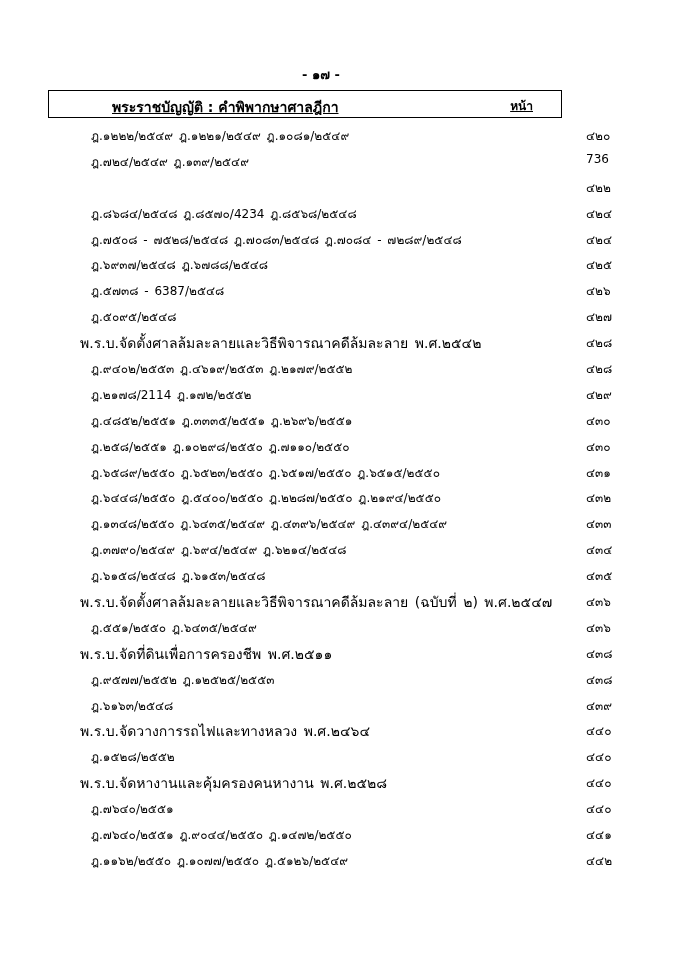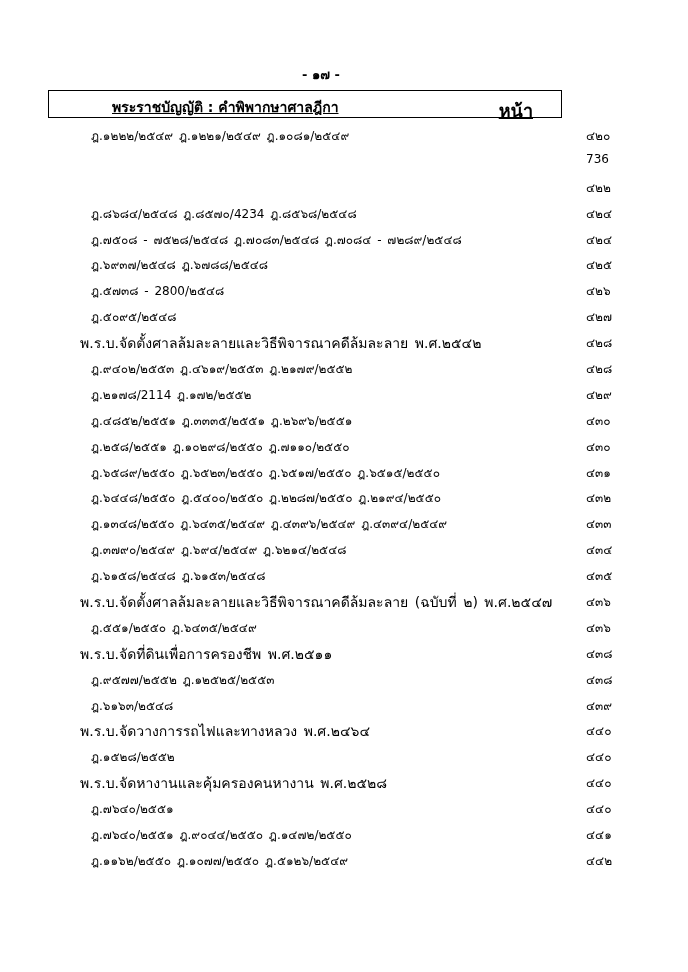--- a/index.html
+++ b/index.html
@@ -39,21 +39,21 @@
       top: 5px;
       font-size: 14px;
       font-weight: bold;
       text-decoration: underline;
       white-space: nowrap;
     }
     .header-page {
       position: absolute;
       right: 28px;
       top: 5px;
-      font-size: 18px;
+      font-size: 12px;
       font-weight: bold;
       text-decoration: underline;
       white-space: nowrap;
     }
     .rows {
       position: absolute;
       left: 0;
       top: 122px;
       width: 688px;
     }
@@ -95,39 +95,40 @@
   <span class="header-title">พระราชบัญญัติ : คำพิพากษาศาลฎีกา</span>
   <span class="header-page">หน้า</span>
 </div>
 
 <div class="rows">
   <div class="row case">
       <span class="text">ฎ.๑๒๒๒/๒๕๔๙  ฎ.๑๒๒๑/๒๕๔๙  ฎ.๑๐๘๑/๒๕๔๙</span>
       <span class="pg">๔๒๐</span>
     </div>
   <div class="row case">
+      <span class="text">ฎ.๗๒๔/๒๕๔๙     ฎ.๑๓๙/๒๕๔๙</span>
       <span class="pg">736</span>
     </div>
   <div class="row case">
       <span class="pg">๔๒๒</span>
     </div>
   <div class="row case">
       <span class="text">ฎ.๘๖๘๔/๒๕๔๘  ฎ.๘๕๗๐/4234  ฎ.๘๕๖๘/๒๕๔๘</span>
       <span class="pg">๔๒๔</span>
     </div>
   <div class="row case">
       <span class="text">ฎ.๗๕๐๘ - ๗๕๒๘/๒๕๔๘  ฎ.๗๐๘๓/๒๕๔๘   ฎ.๗๐๘๔ - ๗๒๘๙/๒๕๔๘</span>
       <span class="pg">๔๒๔</span>
     </div>
   <div class="row case">
       <span class="text">ฎ.๖๙๓๗/๒๕๔๘  ฎ.๖๗๘๘/๒๕๔๘</span>
       <span class="pg">๔๒๕</span>
     </div>
   <div class="row case">
-      <span class="text">ฎ.๕๗๓๘ - 2800/๒๕๔๘</span>
+      <span class="text">ฎ.๕๗๓๘ - 6387/๒๕๔๘</span>
       <span class="pg">๔๒๖</span>
     </div>
   <div class="row case">
       <span class="text">ฎ.๕๐๙๕/๒๕๔๘</span>
       <span class="pg">๔๒๗</span>
     </div>
   <div class="row act">
       <span class="text">พ.ร.บ.จัดตั้งศาลล้มละลายและวิธีพิจารณาคดีล้มละลาย พ.ศ.๒๕๔๒</span>
       <span class="pg">๔๒๘</span>
     </div>

